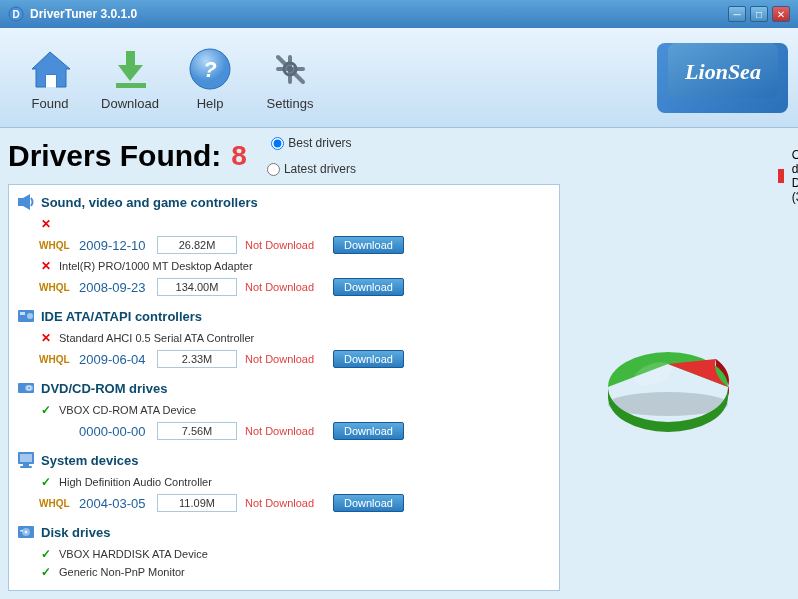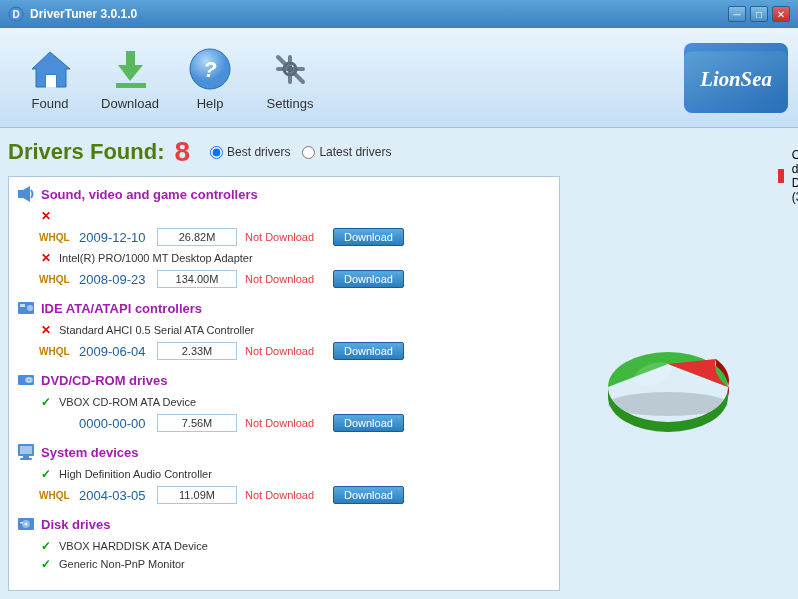--- a/index.html
+++ b/index.html
@@ -36,24 +36,24 @@
       display: flex; flex-direction: column; align-items: center; justify-content: center;
       width: 80px; height: 85px; cursor: pointer; border-radius: 4px;
       transition: background 0.1s;
     }
     .toolbar-btn .icon-area { width: 50px; height: 50px; display: flex; align-items: center; justify-content: center; }
     .toolbar-btn .btn-label { font-size: 13px; color: #333; margin-top: 2px; }
 
     
     .logo-area {
       margin-left: auto;
-      width: 104px; height: 70px;
+      width: 131px; height: 70px;
       background: linear-gradient(135deg, #4a90d9, #2a70b9);
       border-radius: 8px;
-      display: flex; align-items: center; justify-content: center;
+      display: flex; justify-content: center;
       color: white; font-size: 22px; font-weight: bold; font-style: italic;
     }
 
     
     .content-area {
       display: flex;
       height: calc(599px - 28px - 100px);
       background: #ddeef8;
     }
 
@@ -65,23 +65,23 @@
       display: flex;
       flex-direction: column;
     }
 
     .drivers-header {
       display: flex;
       align-items: center;
       margin-bottom: 8px;
       gap: 10px;
     }
-    .drivers-title { font-size: 22px; font-weight: bold; color: #4d7c0f; text-align: center; }
+    .drivers-title { font-size: 30px; font-weight: bold; color: #000000; text-align: center; }
     .drivers-count { font-size: 28px; font-weight: bold; color: #e84040; }
-    .radio-group { display: flex; align-items: center; gap: 12px; margin-left: 10px; }
+    .radio-group { display: flex; align-items: center; gap: 12px; margin-left: 10px; flex-direction: column; }
     .radio-label { font-size: 12px; color: #333; display: flex; align-items: center; gap: 4px; }
 
     
     .drivers-scroll-container {
       flex: 1;
       background: white;
       border: 1px solid #aac8e0;
       overflow: hidden;
       position: relative;
       display: flex;
@@ -91,21 +91,21 @@
       overflow-y: scroll;
       padding: 4px 2px;
     }
     .drivers-list::-webkit-scrollbar { width: 16px; }
     .drivers-list::-webkit-scrollbar-track { background: #e8e8e8; border-left: 1px solid #ccc; }
     .drivers-list::-webkit-scrollbar-thumb { background: linear-gradient(to right, #d0d0d0, #b0b0b0); border: 1px solid #999; }
 
     .category-header {
       display: flex; align-items: center; gap: 6px;
       padding: 4px 6px;
-      font-weight: bold; font-size: 13px; color: #a21caf;
+      font-weight: bold; font-size: 13px; color: #0c4a6e;
     }
     .cat-icon { width: 18px; height: 18px; display: flex; align-items: center; justify-content: center; }
 
     .driver-item {
       padding: 2px 6px 2px 28px;
       display: flex; align-items: center; gap: 6px;
     }
     .status-icon { width: 14px; height: 14px; display: flex; align-items: center; justify-content: center; font-size: 12px; }
     .status-x { color: #e00; font-weight: bold; }
     .status-check { color: #00a000; font-weight: bold; }

